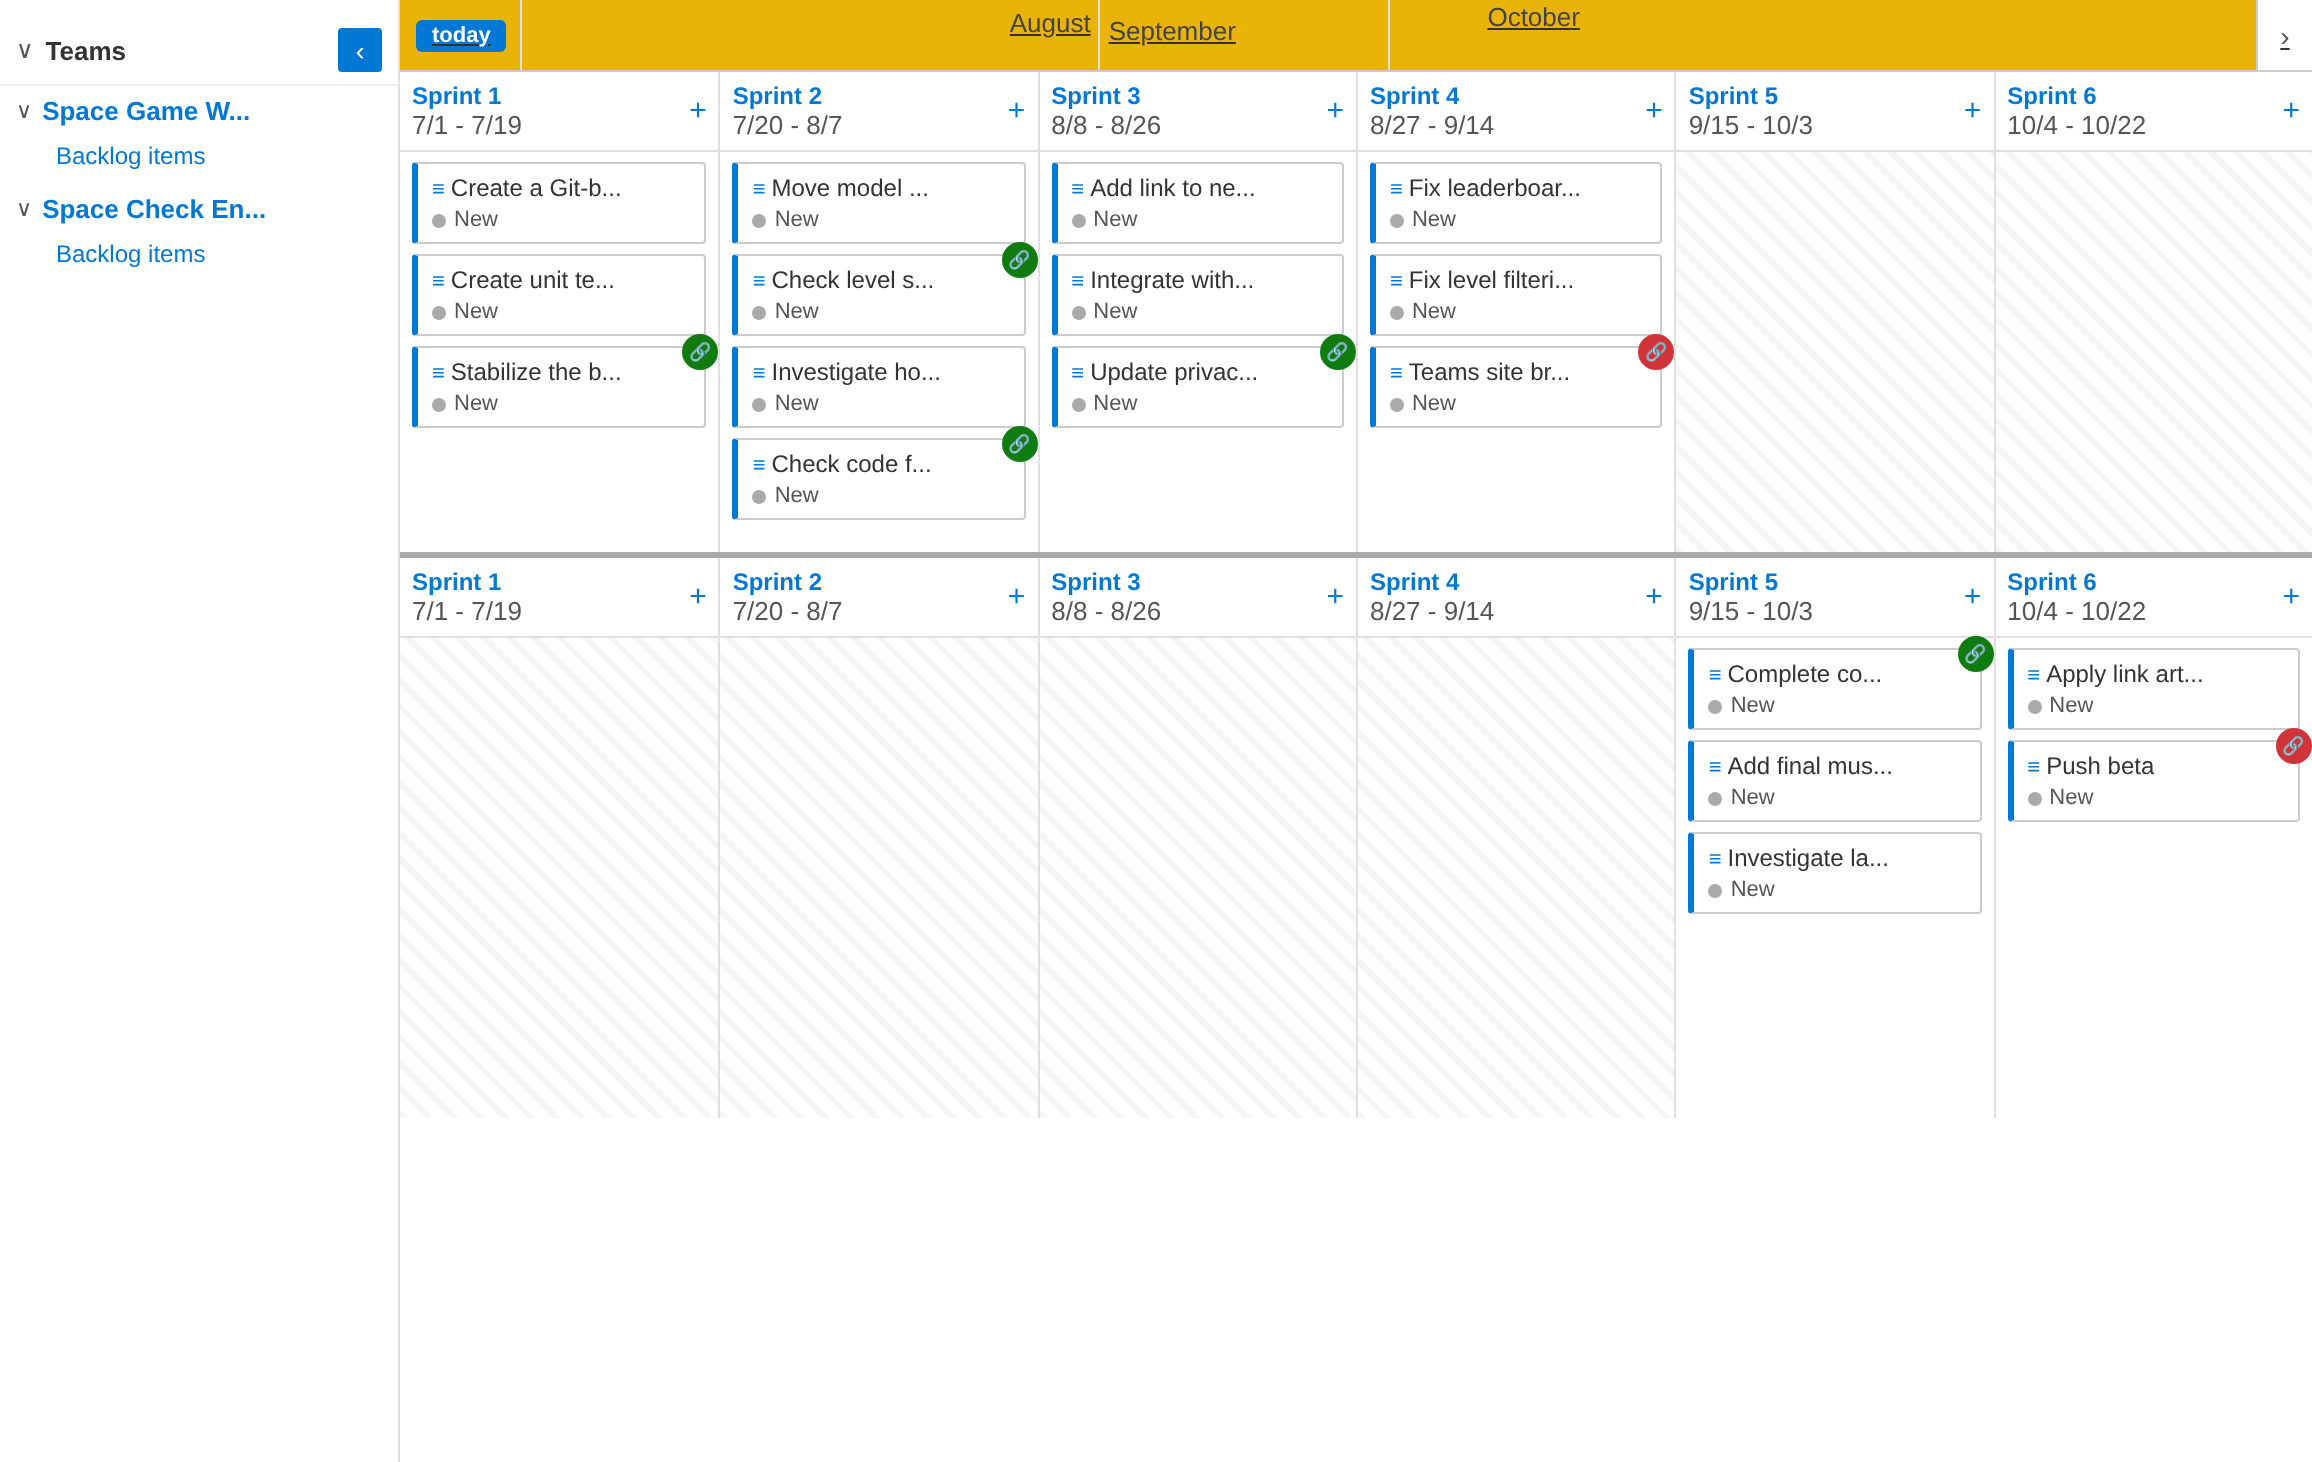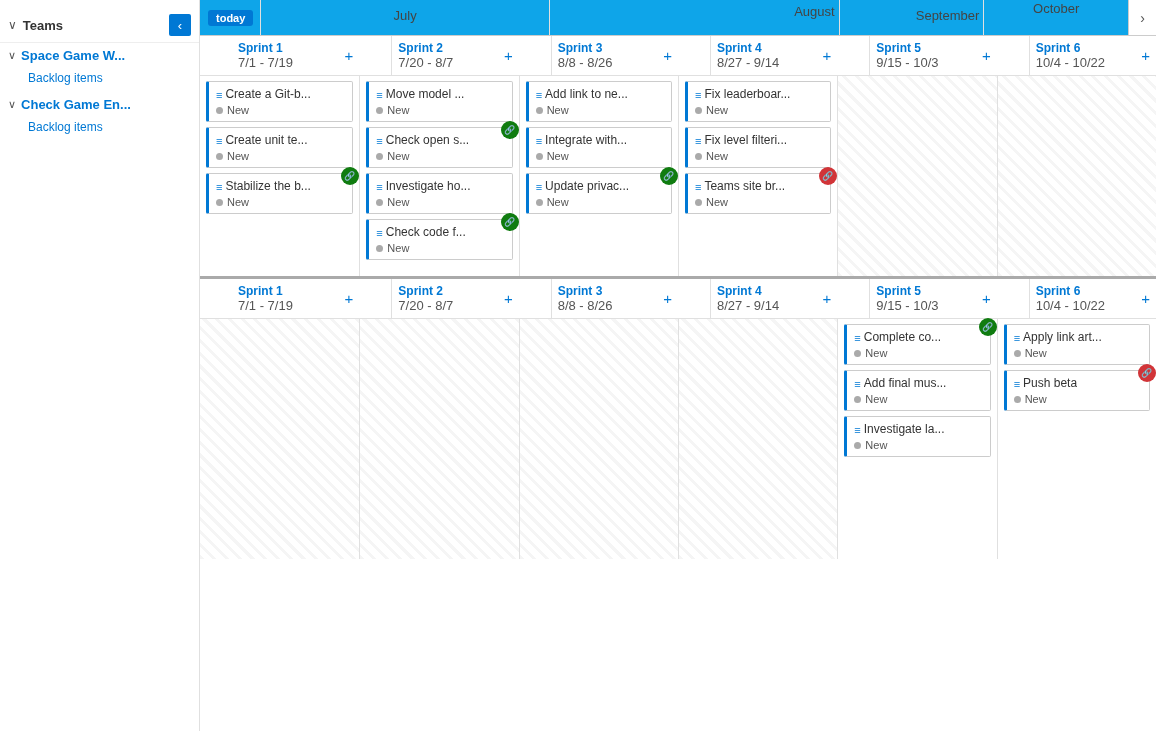--- a/index.html
+++ b/index.html
@@ -7,21 +7,21 @@
 
     .app-container { display: flex; height: 731px; width: 1156px; overflow: hidden; }
     .left-panel { width: 200px; flex-shrink: 0; border-right: 1px solid #e0e0e0; background: #fff; overflow-y: auto; }
 
     .teams-section { padding: 8px 0; }
     .team-group { margin-bottom: 4px; }
     .team-group-header { display: flex; align-items: center; padding: 5px 10px 5px 8px; cursor: pointer; }
     .team-chevron { color: #555; font-size: 11px; margin-right: 5px; }
     .team-name { font-size: 13px; font-weight: 600; color: #0078d4; white-space: nowrap; overflow: hidden; text-overflow: ellipsis; }
     .team-backlog-link { padding: 3px 10px 3px 28px; color: #0078d4; font-size: 12px; cursor: pointer; }
-    .sprint-head-cell { padding: 5px 6px; border-left: 1px solid #e0e0e0; margin-left: 32px; }
+    .sprint-head-cell { padding: 5px 6px; border-left: 1px solid #e0e0e0; }
     .sprint-head-cell:first-child { border-left: none; }
     .sprint-name { font-size: 12px; font-weight: 700; color: #0078d4; }
     .sprint-date { font-size: 13px; color: #555; }
     .sprint-head-top { display: flex; align-items: center; justify-content: space-between; }
     .add-icon { color: #0078d4; cursor: pointer; font-size: 15px; background: none; border: none; }
 
     .card { background: #fff; border: 1px solid #ccc; border-left: 3px solid #0078d4; border-radius: 2px; padding: 5px 7px; margin-bottom: 5px; position: relative; min-width: 0; }
     .card-title-row { display: flex; align-items: flex-start; gap: 3px; }
     .card-icon { color: #0078d4; font-size: 11px; flex-shrink: 0; margin-top: 2px; }
     .card-text { font-size: 12px; color: #333; overflow: hidden; text-overflow: ellipsis; white-space: nowrap; max-width: 130px; }
@@ -49,42 +49,41 @@
         <div class="team-group-header">
           <span class="team-chevron">∨</span>
           <span class="team-name">Space Game W...</span>
         </div>
         <div class="team-backlog-link">Backlog items</div>
       </div>
 
       <div class="team-group">
         <div class="team-group-header">
           <span class="team-chevron">∨</span>
-          <span class="team-name">Check Game En...</span>
+          <span class="team-name">Space Check En...</span>
         </div>
         <div class="team-backlog-link">Backlog items</div>
       </div>
 
     </div>
   </div>
 
   <div style="flex:1;display:flex;flex-direction:column;overflow:hidden;">
 
-    <div style="display:flex;height:36px;border-bottom:1px solid #ccc;background:#0ea5e9;flex-shrink:0;">
+    <div style="display:flex;height:36px;border-bottom:1px solid #ccc;background:#eab308;flex-shrink:0;text-decoration:underline;">
       <div style="position:relative;display:flex;align-items:center;padding-left:8px;width:60px;">
         <span style="background:#0078d4;color:#fff;font-size:11px;font-weight:700;padding:2px 8px;border-radius:3px;cursor:pointer;">today</span>
       </div>
 
       <div style="flex:1;display:grid;grid-template-columns:repeat(6,1fr);">
 
-        <div style="text-align:center;padding:8px 4px;font-size:13px;color:#444;border-left:1px solid #e0e0e0;grid-column:span 2;">July</div>
 
         <div style="text-align:right;padding:4px 4px;font-size:13px;color:#444;border-left:1px solid #e0e0e0;grid-column:span 2;">August</div>
 
-        <div style="text-align:right;padding:8px 4px;font-size:13px;color:#444;border-left:1px solid #e0e0e0;">September</div>
+        <div style="text-align:left;padding:8px 4px;font-size:13px;color:#444;border-left:1px solid #e0e0e0;">September</div>
 
         <div style="text-align:center;padding:1px 4px;font-size:13px;color:#444;border-left:1px solid #e0e0e0;">October</div>
       </div>
 
       <button style="background:#fff;color:#555;border:none;border-left:1px solid #ccc;cursor:pointer;width:28px;font-size:14px;">›</button>
     </div>
 
     <div style="flex:1;overflow-y:auto;overflow-x:hidden;">
 
       <div style="border-bottom:3px solid #aaa;">
@@ -196,21 +195,21 @@
               </div>
               <div class="card-status">
                   <span class="sdot"></span>
                   <span>New</span>
                 </div>
             </div>
             <div class="card">
               <div class="badge badge-green">🔗</div>
               <div class="card-title-row">
                 <span class="card-icon">≡</span>
-                <span class="card-text">Check open s...</span>
+                <span class="card-text">Check level s...</span>
               </div>
               <div class="card-status">
                   <span class="sdot"></span>
                   <span>New</span>
                 </div>
             </div>
             <div class="card">
               <div class="card-title-row">
                 <span class="card-icon">≡</span>
                 <span class="card-text">Investigate ho...</span>

